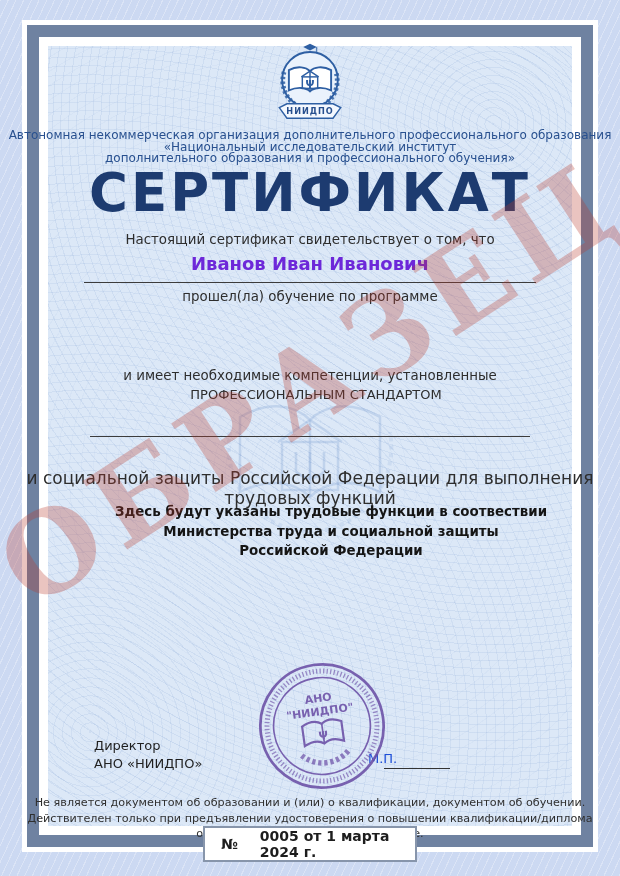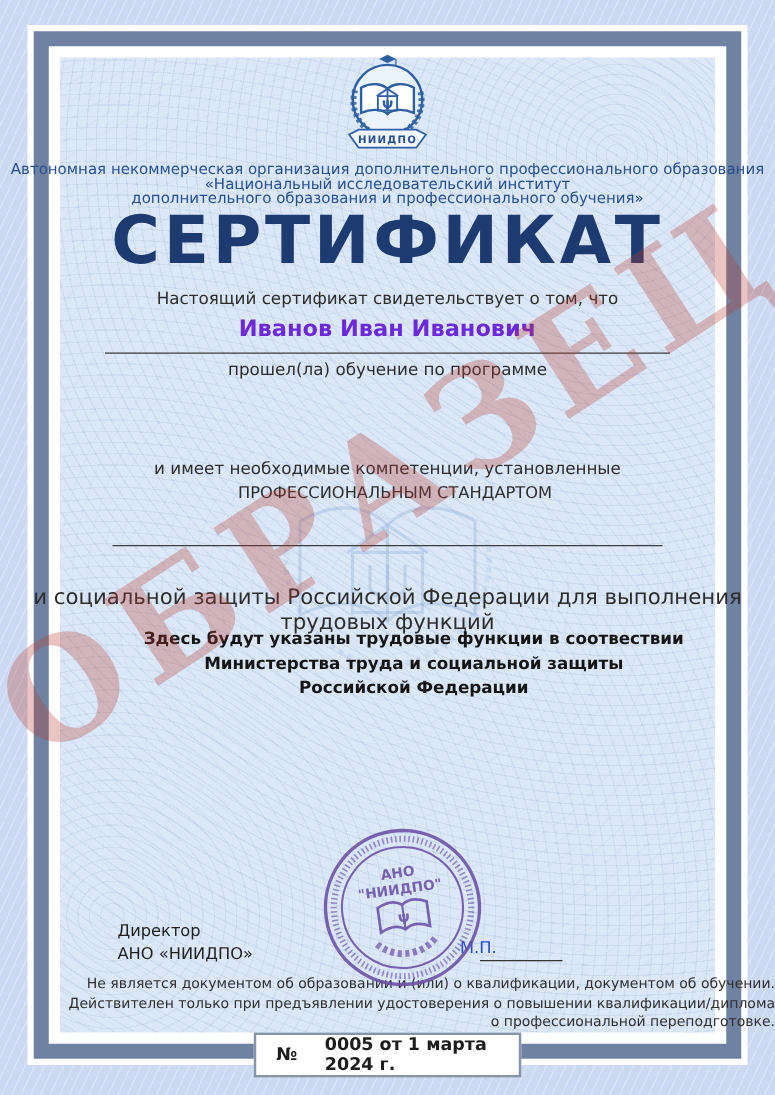--- a/index.html
+++ b/index.html
@@ -33,21 +33,21 @@
   .program-field{left:72px;right:72px;top:329px;font-size:13.5px;font-weight:bold;color:#141414;}
   .comp1{top:368px;}
   .comp2{top:387px;font-size:13px;margin-left:12px;}
   .blank-field{left:90px;right:90px;top:428px;height:8px;border-bottom:1.5px solid #3c3c3c;}
   .order1{top:449px;}
   .order2{top:468px;font-size:17px;}
   .functions{top:502px;font-size:13.4px;font-weight:bold;color:#151515;line-height:19.5px;margin-left:42px;}
   .director{left:94px;top:737px;font-size:13px;line-height:18px;color:#1f1f1f;}
   .mp{left:332px;top:751px;font-size:13px;color:#1d4ed8;margin-left:36px;}
   .sig-line{left:384px;top:752px;width:66px;height:16px;border-bottom:1.5px solid #333;}
-  .disclaimer{top:779px;font-size:11.2px;line-height:15.5px;color:#2f2f2f;text-align:right;}
+  .disclaimer{top:795px;font-size:11.2px;line-height:15.5px;color:#2f2f2f;}
   .seal{left:256px;top:660px;width:132px;height:132px;z-index:4;transform:rotate(-8deg);opacity:.88;}
   .center-emblem{left:200px;top:372px;width:220px;height:170px;z-index:1;opacity:.5;}
   .watermark{
     left:-70px;top:318px;width:760px;text-align:center;z-index:5;pointer-events:none;
     transform:rotate(-33deg);
     font-family:"DejaVu Serif","Liberation Serif",serif;font-weight:bold;
     font-size:112px;letter-spacing:10px;color:rgba(186,58,46,.30);
   }
   .numbox{
     left:203px;top:826px;width:214px;height:36px;z-index:6;box-sizing:border-box;

